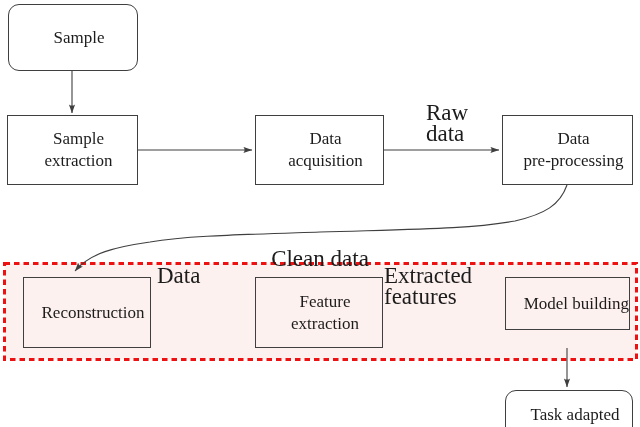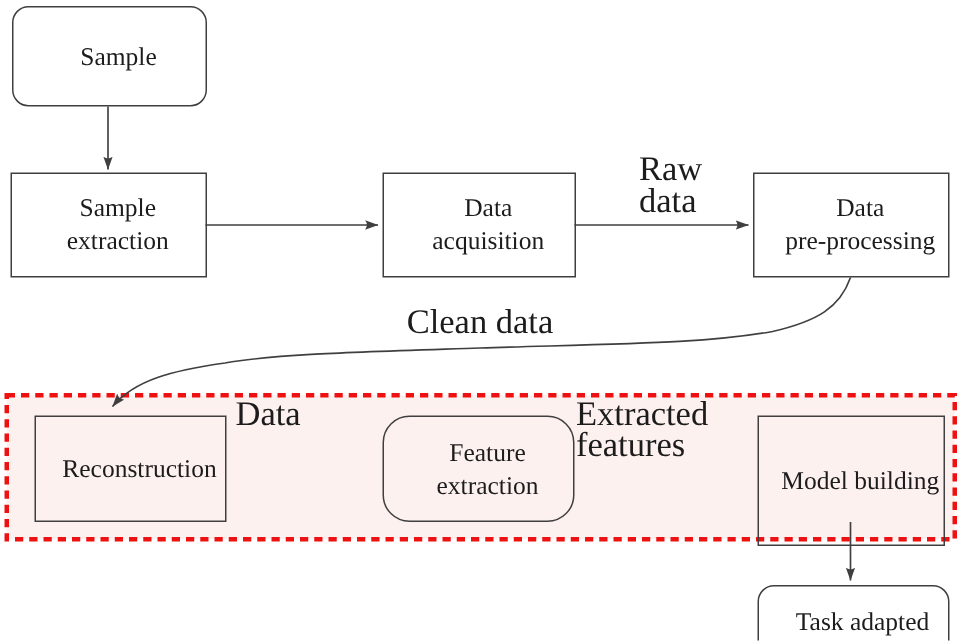--- a/index.html
+++ b/index.html
@@ -19,21 +19,21 @@
   .box {
     position:absolute; box-sizing:border-box;
     border:1px solid var(--box-border,#3f3f3f);
     background:transparent;
     display:flex; flex-direction:column; align-items:center; justify-content:center;
     text-align:center; font-size:17px; line-height:22px;padding-left:12px;
   }
   .rounded { border-radius:11px; }
   .box.top-align { justify-content:flex-start; padding-top:13px; }
   .edge-label { position:absolute; font-size:23px; line-height:21px; white-space:nowrap; }
-  .edge-label.center { text-align:center; white-space:normal; }
+  .edge-label.center { text-align:center; white-space:normal;margin-top:44px; }
 </style>
 </head>
 <body>
 
 <div class="canvas">
 
   <svg class="layer">
     <rect class="highlight-rect" x="4.5" y="263.5" width="632" height="96"></rect>
   </svg>
 
@@ -53,26 +53,26 @@
 
   <div class="box" style="left:502px; top:115px; width:131px; height:70px;">
     <div>Data</div>
     <div>pre-processing</div>
   </div>
 
   <div class="box" style="left:7px; top:277px; width:128px; height:71px;margin-left:16px;">
     <div>Reconstruction</div>
   </div>
 
-  <div class="box" style="left:255px; top:277px; width:128px; height:71px;border-radius:18px;">
+  <div class="box" style="left:255px; top:277px; width:128px; height:71px;">
     <div>Feature</div>
     <div>extraction</div>
   </div>
 
-  <div class="box" style="left:505px; top:277px; width:125px; height:87px;">
+  <div class="box" style="left:505px; top:277px; width:125px; height:53px;align-items:flex-end;">
     <div>Model building</div>
   </div>
 
   <div class="box rounded top-align" style="left:505px; top:390px; width:128px; height:66px;">
     <div>Task adapted</div>
   </div>
 
   <div class="edge-label" style="left:426px; top:102px;">
     <div>Raw</div>
     <div>data</div>

